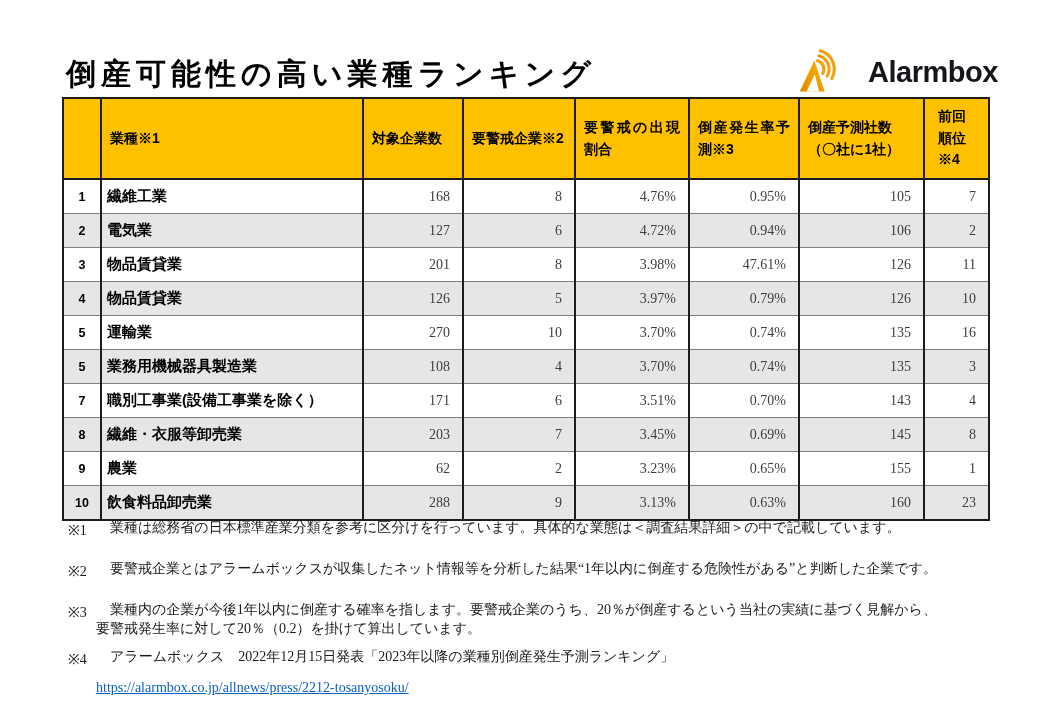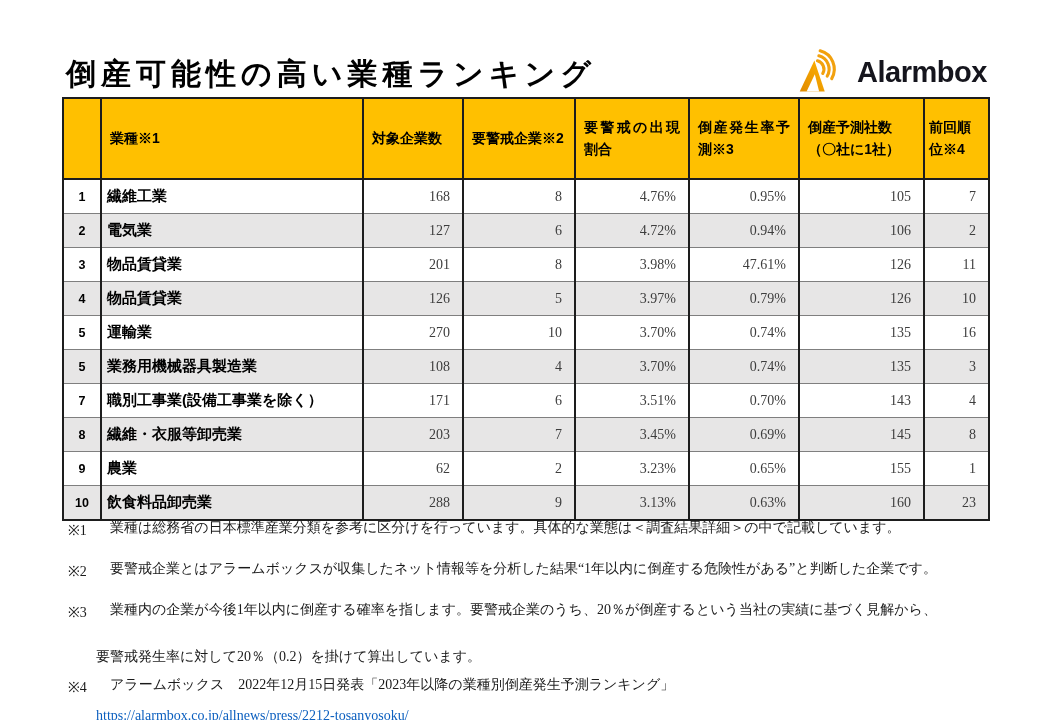--- a/index.html
+++ b/index.html
@@ -12,21 +12,21 @@
   .slide { position: relative; width: 1040px; height: 660px; background:#fff; }
 
   
   .title {
     position: absolute; left: 66px; top: 34px;
     font-size: 30px; font-weight: 800; color: #000;
     letter-spacing: 5px; white-space: nowrap;
   }
 
   
-  .logo { position: absolute; left: 798px; top: 46px; display: flex; align-items: center; gap: 9px; }
+  .logo { position: absolute; left: 798px; top: 46px; display: flex; align-items: center; gap: 20px; }
   .logo-text {
     font-size: 29px; font-weight: 600; color: #15151d; letter-spacing: -0.5px;
   }
 
   
   .rank-table {
     position: absolute; left: 62px; top: 97px;
     width: 926px; border-collapse: collapse; table-layout: fixed;
     border: 2px solid #1d1d1d;
   }
@@ -34,21 +34,21 @@
     border-left: 2px solid #1d1d1d; border-right: 2px solid #1d1d1d;
     overflow: hidden; vertical-align: middle;
   }
   .rank-table thead th {
     background: #FFC000; height: 71px;
     font-size: 14px; font-weight: 700; color: #000;
     padding: 4px 8px; line-height: 1.55; text-align: left;
     border-bottom: 2px solid #1d1d1d;
   }
   .rank-table thead th.justify { text-align: justify; text-justify: inter-ideograph; }
-  .rank-table thead th.th-narrow { padding: 4px 4px; }
+  .rank-table thead th.th-narrow { padding: 4px 13px; }
   .rank-table tbody td {
     height: 31px; border-top: 1px solid #7f7f7f; border-bottom: 1px solid #7f7f7f;
     background: #ffffff;
   }
   .rank-table tbody tr.alt td { background: #E7E6E6; }
   td.c-rank { text-align: center; font-size: 12.5px; font-weight: 700; color: #000; }
   td.c-industry { text-align: left; padding-left: 5px; font-size: 15px; font-weight: 700; color: #000; }
   td.c-num {
     text-align: right; padding-right: 12px;
     font-family: "Liberation Serif", serif;
@@ -57,21 +57,21 @@
 
   
   .footnotes {
     position: absolute; left: 68px; top: 520px; width: 910px;
     font-family: "Liberation Serif", serif; font-size: 14px; color: #1a1a1a;
   }
   .fn { display: flex; align-items: flex-start; }
   .fn-label { flex: 0 0 28px; }
   .fn-body { flex: 1; line-height: 1.2; margin-left: 14px; }
   .fn + .fn { margin-top: 22px; }
-  .fn-cont { padding-left: 28px; margin-top: 28px; line-height: 1.2; }
+  .fn-cont { padding-left: 28px; margin-top: 0; line-height: 1.2; }
   .fn4 { margin-top: 11px; }
   .fn-linkline { padding-left: 28px; margin-top: 12px; }
   .fn-link { color: #0B5FBF; text-decoration: underline; }
 </style>
 </head>
 <body>
 
 <div class="slide">
 
   <h1 class="title">倒産可能性の高い業種ランキング</h1>

